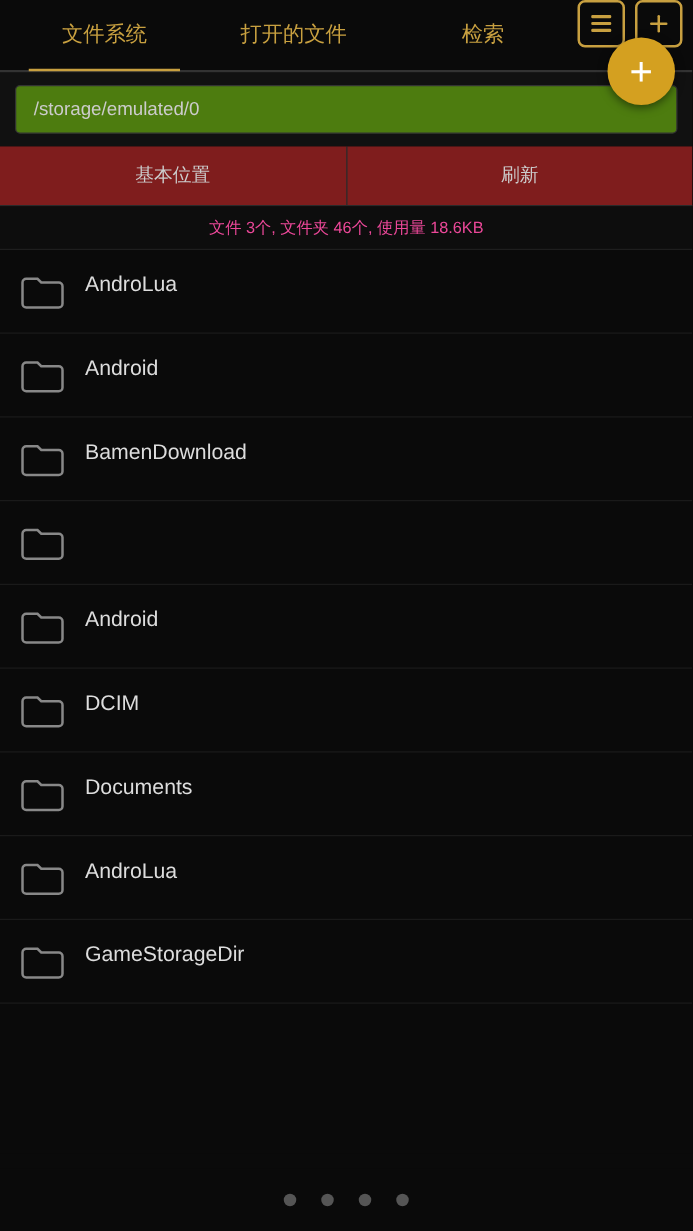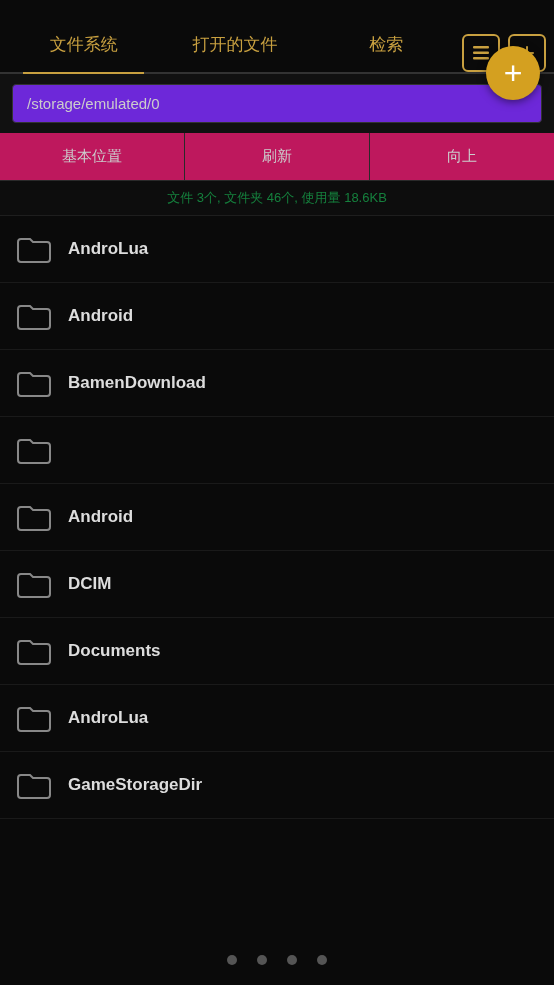--- a/index.html
+++ b/index.html
@@ -9,25 +9,25 @@
       background: #0a0a0a;
       color: #e0e0e0;
       font-family: 'Arial', sans-serif;
       overflow: hidden;
       position: relative;
     }
 
     
     .tab-bar {
       display: flex;
-      align-items: flex-end;
+      align-items: flex-start;
       background: #0a0a0a;
       border-bottom: 2px solid #333;
       padding: 0 8px;
-      height: 74px;
+      height: 58px;
     }
     .tab-item {
       flex: 1;
       text-align: center;
       padding: 16px 8px;
       font-size: 17px;
       color: #c8a040;
       cursor: pointer;
       position: relative;
     }
@@ -59,21 +59,21 @@
       background: transparent;
     }
 
     
     .path-bar-container {
       position: relative;
       padding: 10px 12px;
       background: #111;
     }
     .path-bar {
-      background: #6d28d9;
+      background: #4d7c0f;
       border: 1px solid #333;
       border-radius: 4px;
       padding: 10px 14px;
       font-size: 15px;
       color: #ccc;
       width: 100%;
     }
     .fab-button {
       position: absolute;
       right: 14px;
@@ -89,57 +89,56 @@
       font-size: 32px;
       color: #fff;
       font-weight: 300;
       box-shadow: 0 2px 8px rgba(0,0,0,0.5);
       z-index: 10;
     }
 
     
     .action-bar {
       display: flex;
-      background: #be185d;
+      background: #7f1d1d;
       border-bottom: 1px solid #2a2a2a;
     }
     .action-btn {
       flex: 1;
       text-align: center;
       padding: 14px 4px;
       font-size: 15px;
       color: #ccc;
       cursor: pointer;
       border-right: 1px solid #2a2a2a;
     }
     .action-btn:last-child { border-right: none; }
 
     
     .status-bar {
       text-align: center;
       padding: 8px 12px;
       font-size: 13px;
-      color: #15803d;
+      color: #ec4899;
       background: #0d0d0d;
       border-bottom: 1px solid #1e1e1e;
     }
 
     
     .file-list {
       overflow-y: auto;
       height: calc(985px - 58px - 68px - 52px - 34px - 50px);
       background: #0a0a0a;
     }
     .file-item {
       display: flex;
-      align-items: center;
+      align-items: flex-start;
       padding: 18px 16px;
       border-bottom: 1px solid #1a1a1a;
       cursor: pointer;
-      font-weight: bold;
     }
     .folder-icon {
       width: 36px;
       height: 30px;
       margin-right: 16px;
       flex-shrink: 0;
     }
     .folder-icon svg {
       width: 100%;
       height: 100%;
@@ -194,21 +193,20 @@
 </div>
 
 <div class="path-bar-container">
   <div class="path-bar">/storage/emulated/0</div>
   <div class="fab-button">+</div>
 </div>
 
 <div class="action-bar">
   <div class="action-btn">基本位置</div>
   <div class="action-btn">刷新</div>
-  <div class="action-btn">向上</div>
 </div>
 
 <div class="status-bar">文件 3个, 文件夹 46个, 使用量 18.6KB</div>
 
 <div class="file-list" id="file-list">
     <div class="file-item">
       <div class="folder-icon"><svg viewBox="0 0 36 30" fill="none" xmlns="http://www.w3.org/2000/svg">
     <path d="M2 8C2 6.34 3.34 5 5 5H14L17 8H31C32.66 8 34 9.34 34 11V25C34 26.66 32.66 28 31 28H5C3.34 28 2 26.66 2 25V8Z" stroke="#888" stroke-width="2" fill="none"></path>
   </svg></div>
       <span class="file-name">AndroLua</span>

